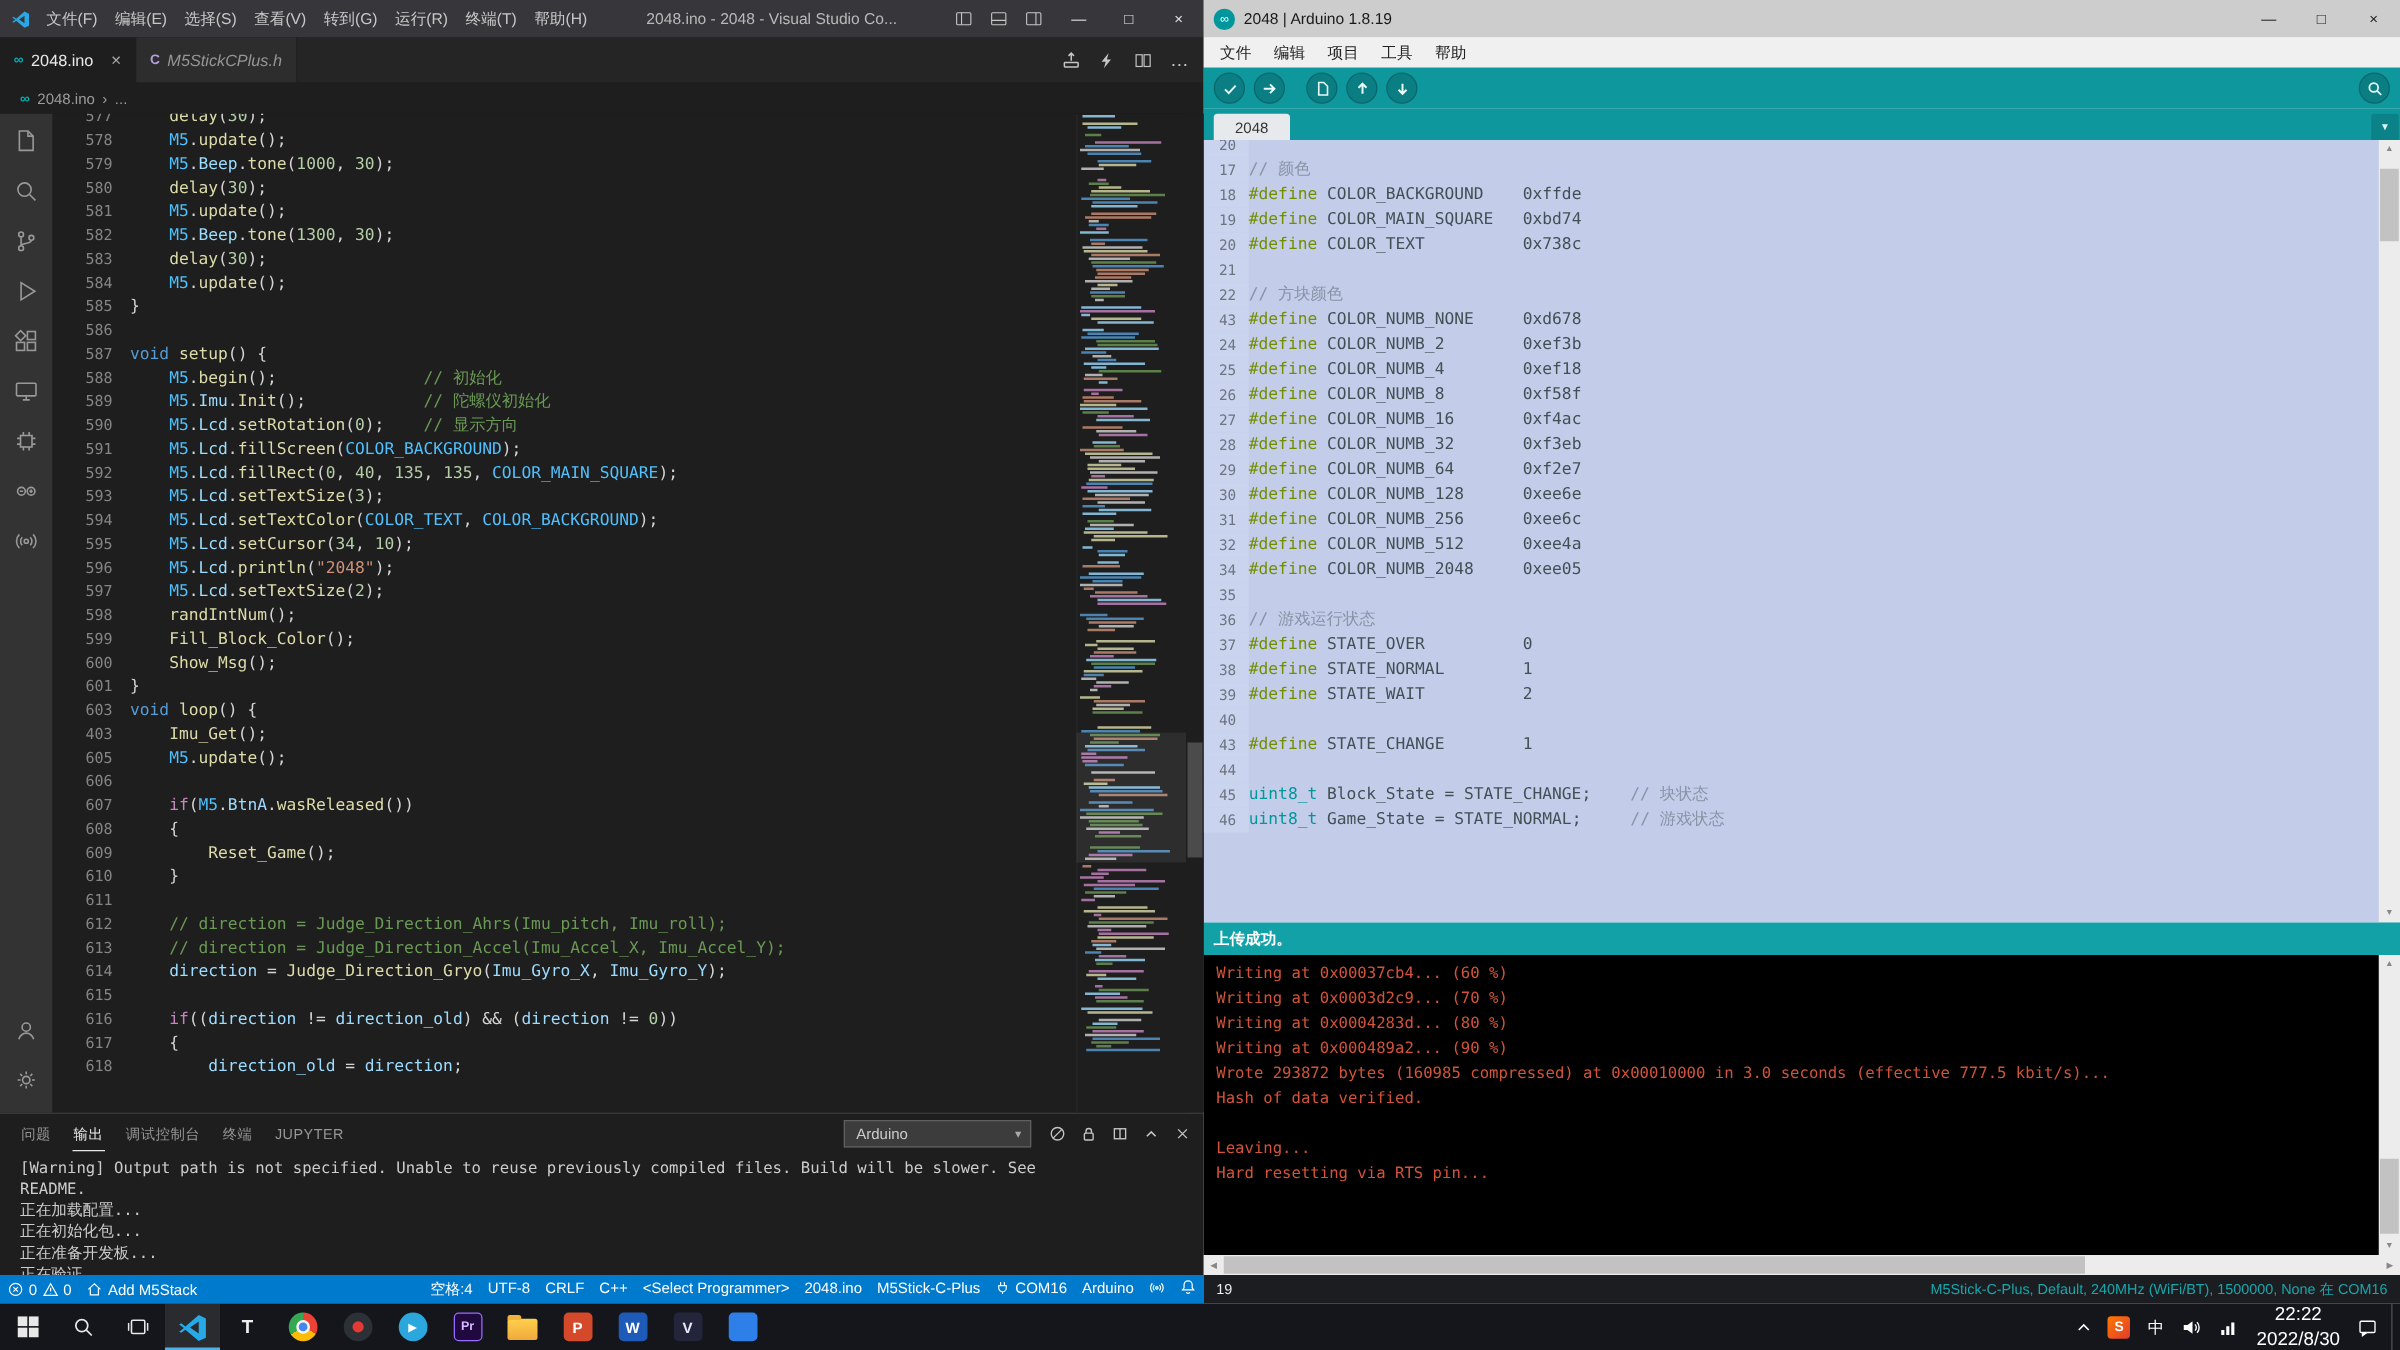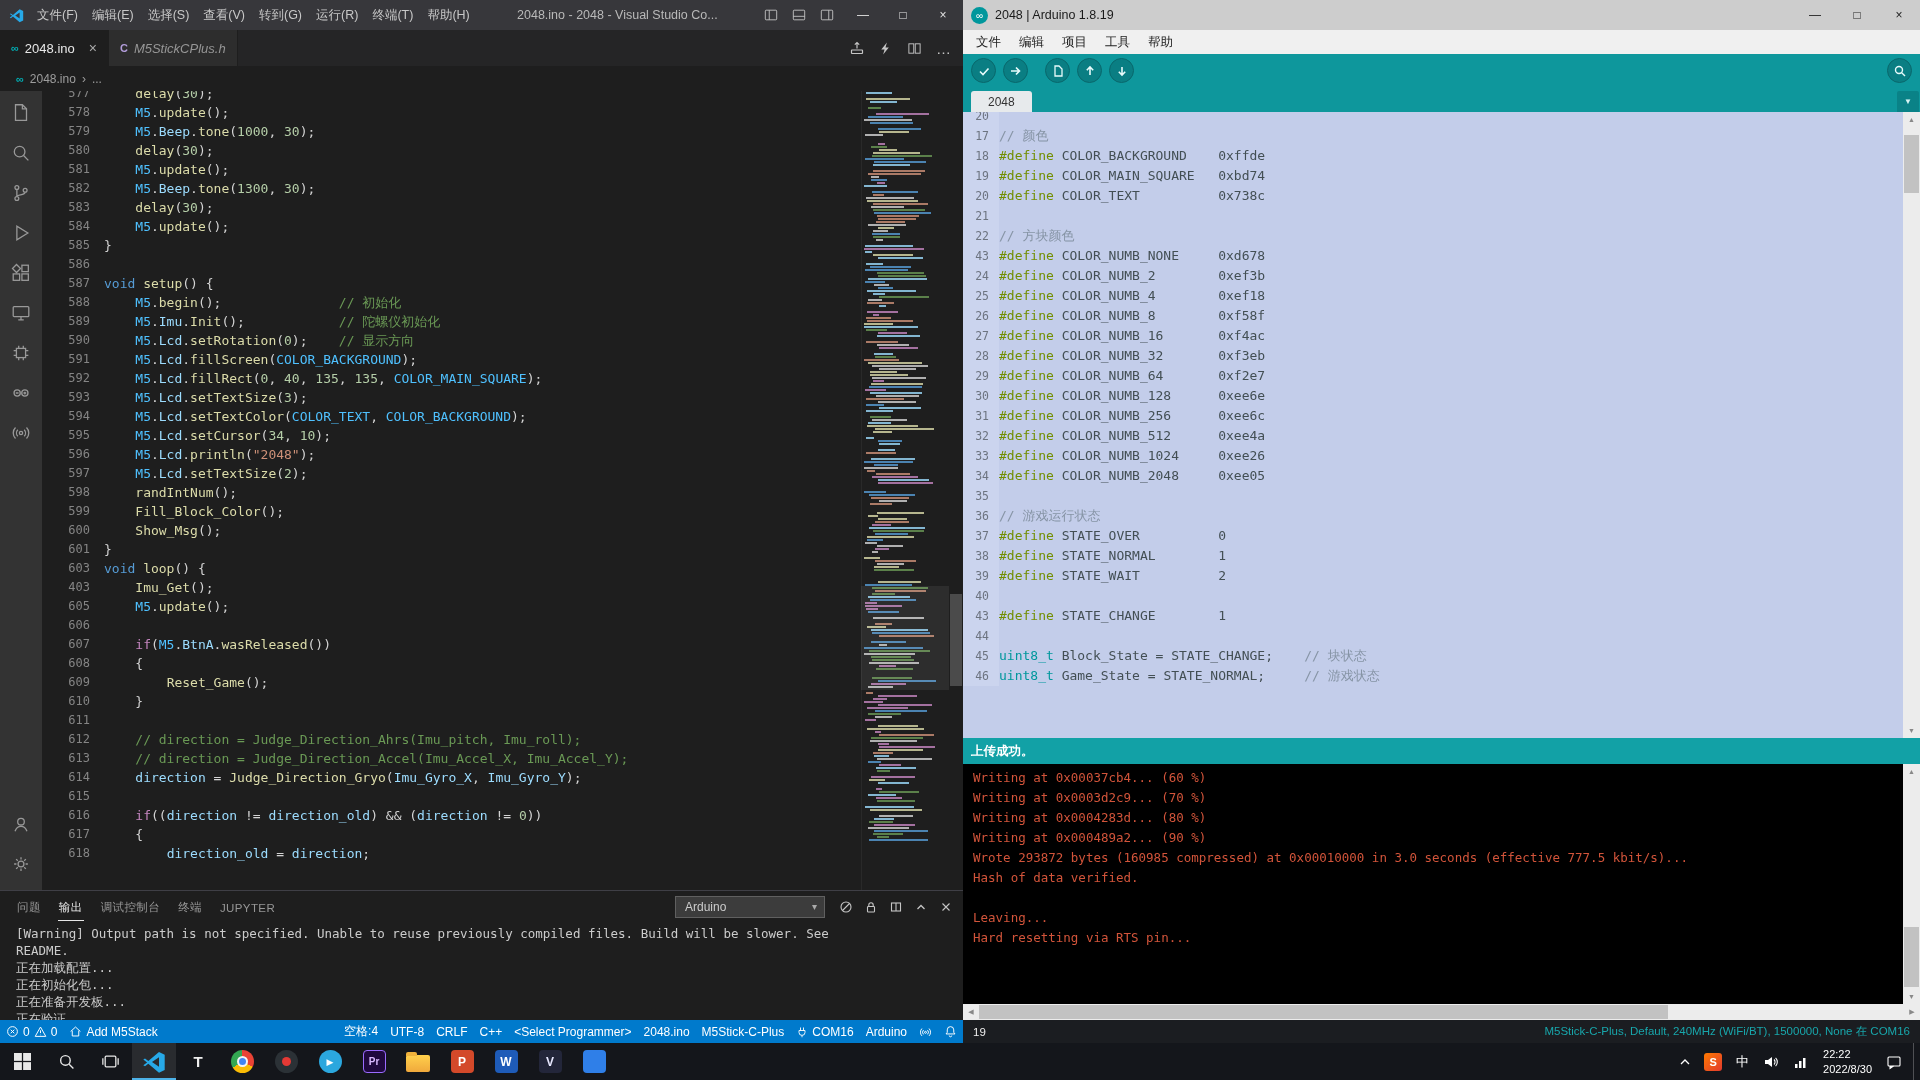--- a/index.html
+++ b/index.html
@@ -44,21 +44,21 @@
 .vsb-thumb{position:absolute;left:1px;right:1px;top:63%;height:92px;background:rgba(150,150,150,.38)}
 .vpanel{height:130px;flex:none;border-top:1px solid #3f3f46;display:flex;flex-direction:column;background:#1e1e1e}
 .phead{height:31px;display:flex;align-items:center;padding:0 10px 0 16px;flex:none}
 .ptab{font-size:11.5px;color:#969696;margin-right:16px;padding:7px 1px 5px;letter-spacing:.4px;white-space:nowrap}
 .ptab.act{color:#e7e7e7;border-bottom:1px solid #e7e7e7}
 .channel{margin-left:auto;display:flex;align-items:center;background:#3c3c3c;border:1px solid #606060;color:#ccc;font-size:12px;height:22px;padding:0 7px 0 9px;min-width:150px;justify-content:space-between}
 .pacts{display:flex;align-items:center;gap:11px;margin-left:14px;color:#c5c5c5}
 .pout{flex:1;overflow:hidden;font-family:"DejaVu Sans Mono",monospace;font-size:12.5px;line-height:17px;color:#cccccc;padding:3px 16px 0}
 .vstatus{height:23px;background:#007acc;color:#fff;display:flex;align-items:center;font-size:12px;flex:none}
 .vs-item{display:flex;align-items:center;gap:4px;padding:0 6px;height:100%;white-space:nowrap}
-.vs-right{margin-left:auto;display:flex;align-items:center}
+.vs-right{margin-left:auto;display:flex;}
 
 
 #arduino{width:957px;display:flex;flex-direction:column;background:#fff;flex:none}
 .atitle{height:30px;background:#cdcdcd;display:flex;align-items:center;font-size:12.5px;color:#1a1a1a;flex:none}
 .alogo{width:17px;height:17px;border-radius:50%;background:#00979c;color:#fff;display:flex;align-items:center;justify-content:center;font-size:10px;margin:0 7px 0 8px;flex:none}
 .actl{margin-left:auto;display:flex}
 .actl span{width:42px;height:30px;display:flex;align-items:center;justify-content:center;color:#222;font-size:12px}
 .amenubar{height:24px;background:#f0f0f0;display:flex;align-items:center;font-size:12.5px;color:#222;padding-left:4px;flex:none}
 .amenu{padding:0 9px}
 .atoolbar{height:33px;background:#0e979c;display:flex;align-items:center;padding:0 8px;flex:none;gap:7px}
@@ -102,21 +102,21 @@
 .foldr{width:24px;height:17px;background:linear-gradient(#ffd04c,#f0a93c);border-radius:2px;position:relative;display:block;margin-top:3px}
 .foldr::before{content:"";position:absolute;top:-3px;left:0;width:11px;height:4px;background:#f0b23c;border-radius:2px 2px 0 0}
 .redp{width:23px;height:23px;border-radius:4px;background:#d3492a;color:#fff;font-weight:bold;font-size:12px;display:flex;align-items:center;justify-content:center}
 .wordw{width:23px;height:23px;border-radius:4px;background:#1e5bb8;color:#fff;font-weight:bold;font-size:12px;display:flex;align-items:center;justify-content:center}
 .vapp{width:23px;height:23px;border-radius:4px;background:#23263a;color:#e8e8ff;font-weight:bold;font-size:12px;display:flex;align-items:center;justify-content:center}
 .bluesq{width:23px;height:23px;border-radius:4px;background:#2f7fe8;display:block}
 .tray{margin-left:auto;display:flex;align-items:center;padding-right:2px}
 .tray>*{margin:0 7px;flex:none}
 .ime{color:#fff;font-size:13px}
 .sgico{width:18px;height:18px;border-radius:3px;background:linear-gradient(135deg,#ff7a00,#e23a2e);color:#fff;font-size:11px;font-weight:bold;display:flex;align-items:center;justify-content:center}
-.clock{color:#fff;font-size:11px;text-align:left;line-height:1.3;white-space:nowrap}
+.clock{color:#fff;font-size:15px;text-align:center;line-height:1.3;white-space:nowrap}
 .showdesk{width:5px;height:37px;border-left:1px solid rgba(255,255,255,.25);margin:0 0 0 4px}
 </style>
 </head>
 <body>
 
 <div id="screen">
 <div id="windows">
 
   <div id="vscode">
     <div class="vtitle">
@@ -945,24 +945,20 @@
               </div>
               <div class="arow">
                 <span class="aln">31</span>
                 <span class="lt"><span style="color:#728e00">#define</span> <span style="color:#434f54">COLOR_NUMB_256</span>      <span style="color:#434f54">0xee6c</span></span>
               </div>
               <div class="arow">
                 <span class="aln">32</span>
                 <span class="lt"><span style="color:#728e00">#define</span> <span style="color:#434f54">COLOR_NUMB_512</span>      <span style="color:#434f54">0xee4a</span></span>
               </div>
               <div class="arow">
-                <span class="aln">33</span>
-                <span class="lt"><span style="color:#728e00">#define</span> <span style="color:#434f54">COLOR_NUMB_1024</span>     <span style="color:#434f54">0xee26</span></span>
-              </div>
-              <div class="arow">
                 <span class="aln">34</span>
                 <span class="lt"><span style="color:#728e00">#define</span> <span style="color:#434f54">COLOR_NUMB_2048</span>     <span style="color:#434f54">0xee05</span></span>
               </div>
               <div class="arow">
                 <span class="aln">35</span>
                 <span class="lt"></span>
               </div>
               <div class="arow">
                 <span class="aln">36</span>
                 <span class="lt"><span style="color:#8694a5">// 游戏运行状态</span></span>

